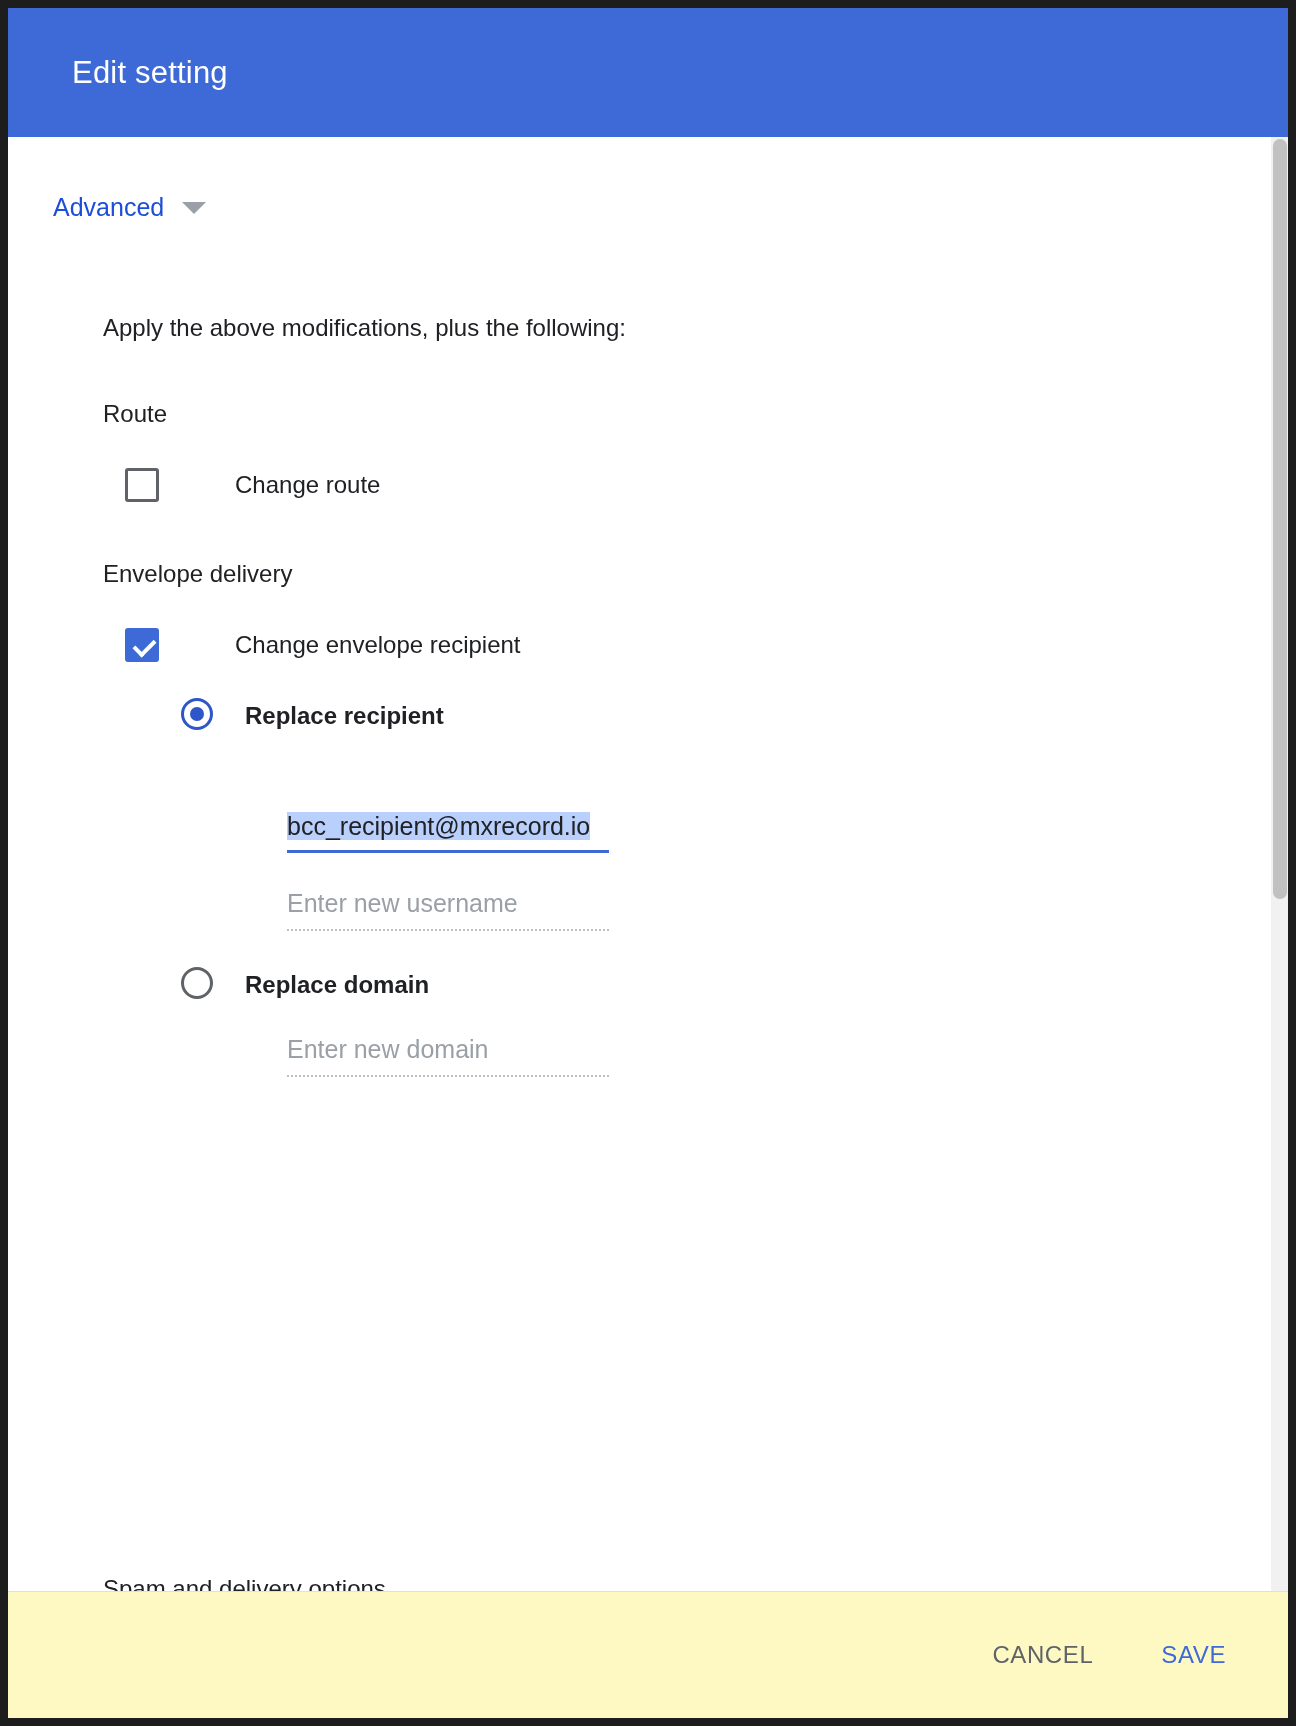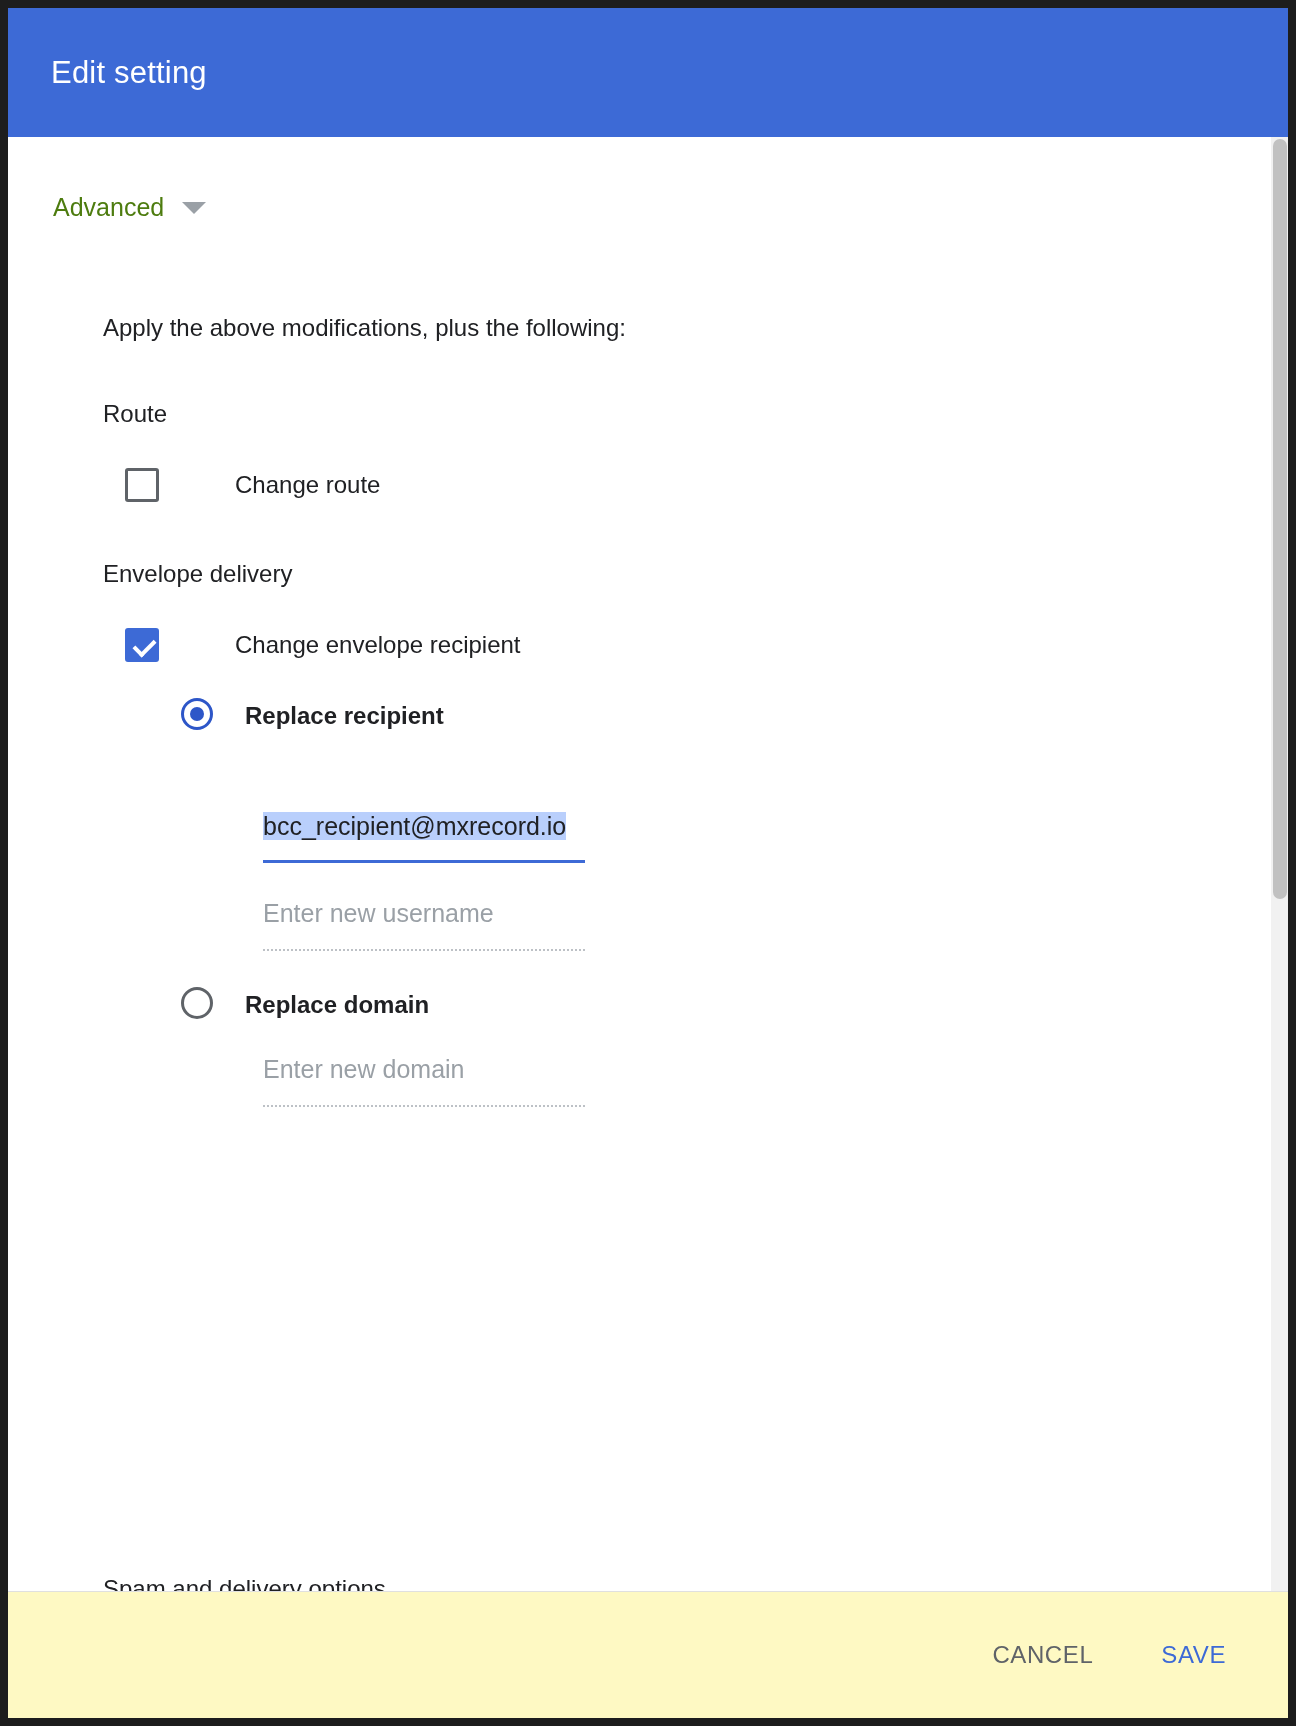--- a/index.html
+++ b/index.html
@@ -37,21 +37,21 @@
   .dialog-header {
     height: 129px;
     background: #3d6ad6;
     display: flex;
     align-items: center;
     flex: 0 0 auto;
   }
   .dialog-title {
     color: #ffffff;
     font-size: 31px;
-    padding-left: 43px;
+    padding-left: 64px;
     letter-spacing: 0.2px;
   }
 
   .dialog-body {
     position: relative;
     flex: 1 1 auto;
     background: #ffffff;
     overflow: hidden;
   }
 
@@ -63,21 +63,21 @@
     padding: 0;
   }
 
   .section-toggle {
     display: flex;
     align-items: center;
     padding: 56px 0 0 45px;
   }
   .section-toggle-label {
     font-size: 25px;
-    color: #4d7c0f;
+    color: #1d4ed8;
   }
   .caret {
     margin-left: 18px;
     width: 0; height: 0;
     border-left: 12px solid transparent;
     border-right: 12px solid transparent;
     border-top: 12px solid #9aa0a6;
   }
 
   .indent {
@@ -171,21 +171,22 @@
   .field-wrap {
     padding-left: 160px;
     margin-top: 30px;
   }
   .field {
     width: 322px;
     font-size: 25px;
     color: #202124;
     line-height: 44px;
     word-break: break-all;
-    padding-bottom: 12px;
+    padding-bottom: 2px;
+    margin-left: 24px;
   }
   .field .sel {
     background: #b9cffc;
   }
   .field.filled {
     border-bottom: 3px solid #3d6ad6;
   }
   .field.empty {
     border-bottom: 2px dotted #bdc1c6;
     color: #9aa0a6;

